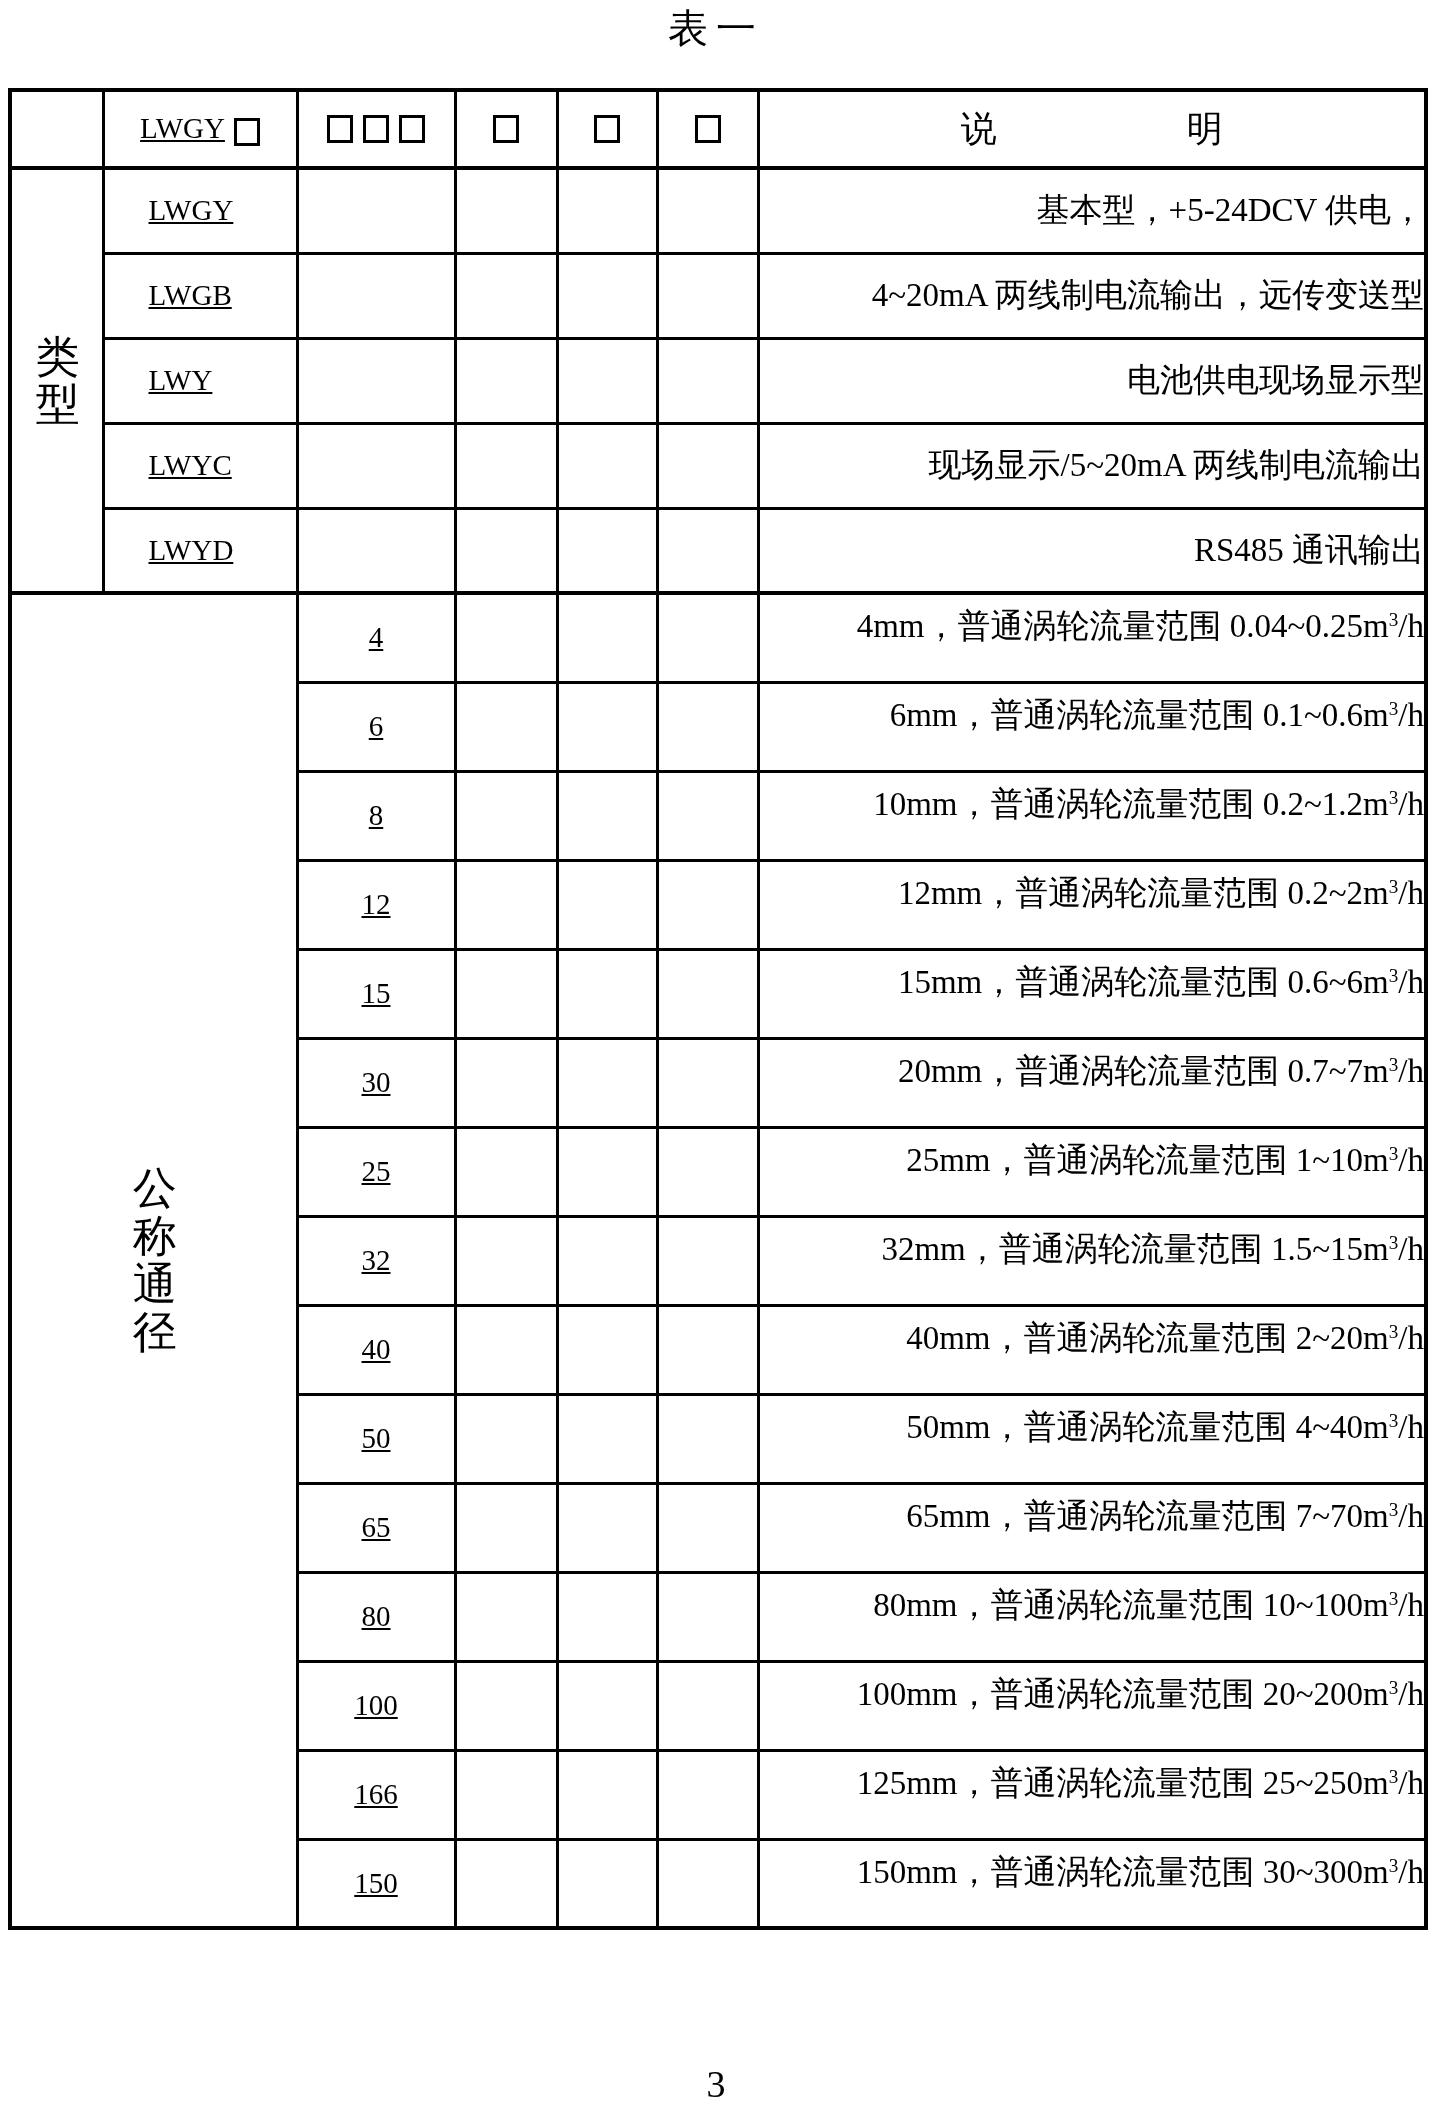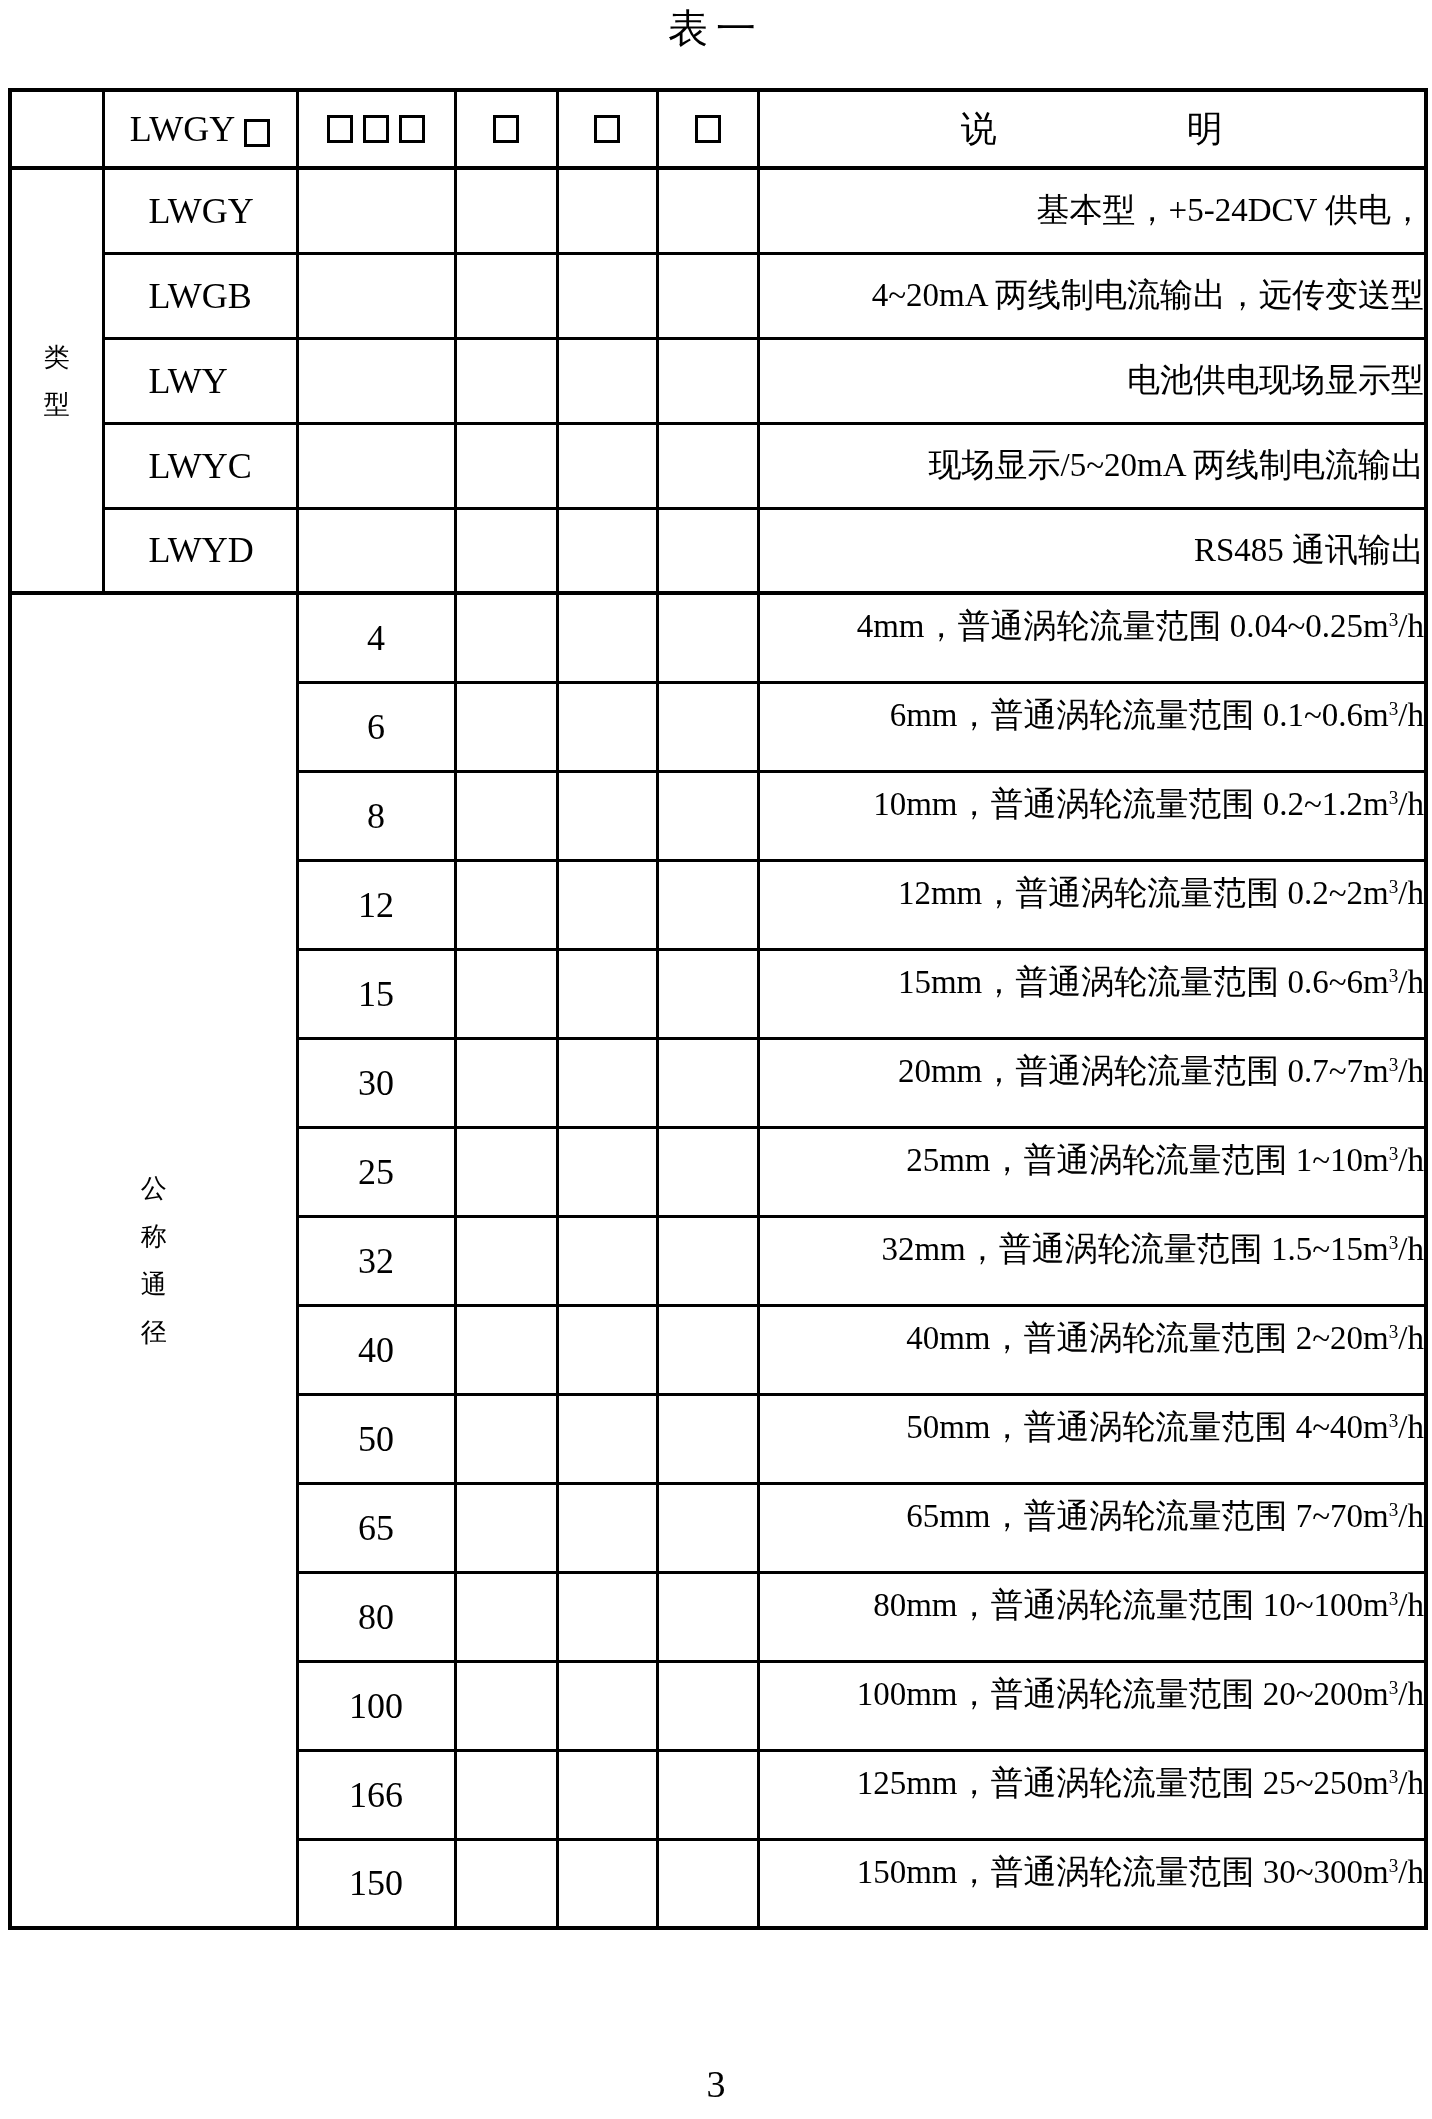--- a/index.html
+++ b/index.html
@@ -15,25 +15,25 @@
     position:absolute;left:8px;top:88px;width:1416px;
     border-collapse:collapse;table-layout:fixed;
     border:4px solid #000;
   }
   td{border:3px solid #000;text-align:center;vertical-align:middle;padding:0;overflow:hidden;}
   tr.header-row{height:78px;}
   tr.type-row{height:85px;}
   tr.size-row{height:89px;}
   tr.header-row td{border-bottom-width:4px;}
   tr.size-row-first td{border-top-width:4px;}
-  .header-model-cell,.model-label-cell,.size-cell{font-size:36px;}
+  .header-model-cell,.model-label-cell,.size-cell{font-size:29px;text-decoration:underline;}
   .model-label-cell{text-align:left;padding-left:44px;}
   .desc-cell{font-size:33px;text-align:right;}
   tr.size-row .desc-cell{vertical-align:top;padding-top:9px;}
-  .vlabel{display:inline-block;width:42px;font-size:26px;line-height:47px;word-break:break-all;text-align:center;}
+  .vlabel{display:inline-block;width:42px;font-size:44px;line-height:47px;word-break:break-all;text-align:center;}
   .nominal-cell .vlabel{line-height:48px;}
   .desc-header-inner{display:flex;justify-content:center;column-gap:190px;font-size:36px;}
   .box{
     display:inline-block;width:20px;height:22px;border:3px solid #000;
     vertical-align:middle;margin:0 5px;background:#fff;box-sizing:content-box;
   }
   .header-model-cell .box{margin-left:9px;margin-right:0;}
   .desc-cell sup,.size-cell sup{font-size:0.58em;vertical-align:0.6em;line-height:0;}
   .page-number{
     position:absolute;top:2058px;left:0;width:100%;text-align:center;

